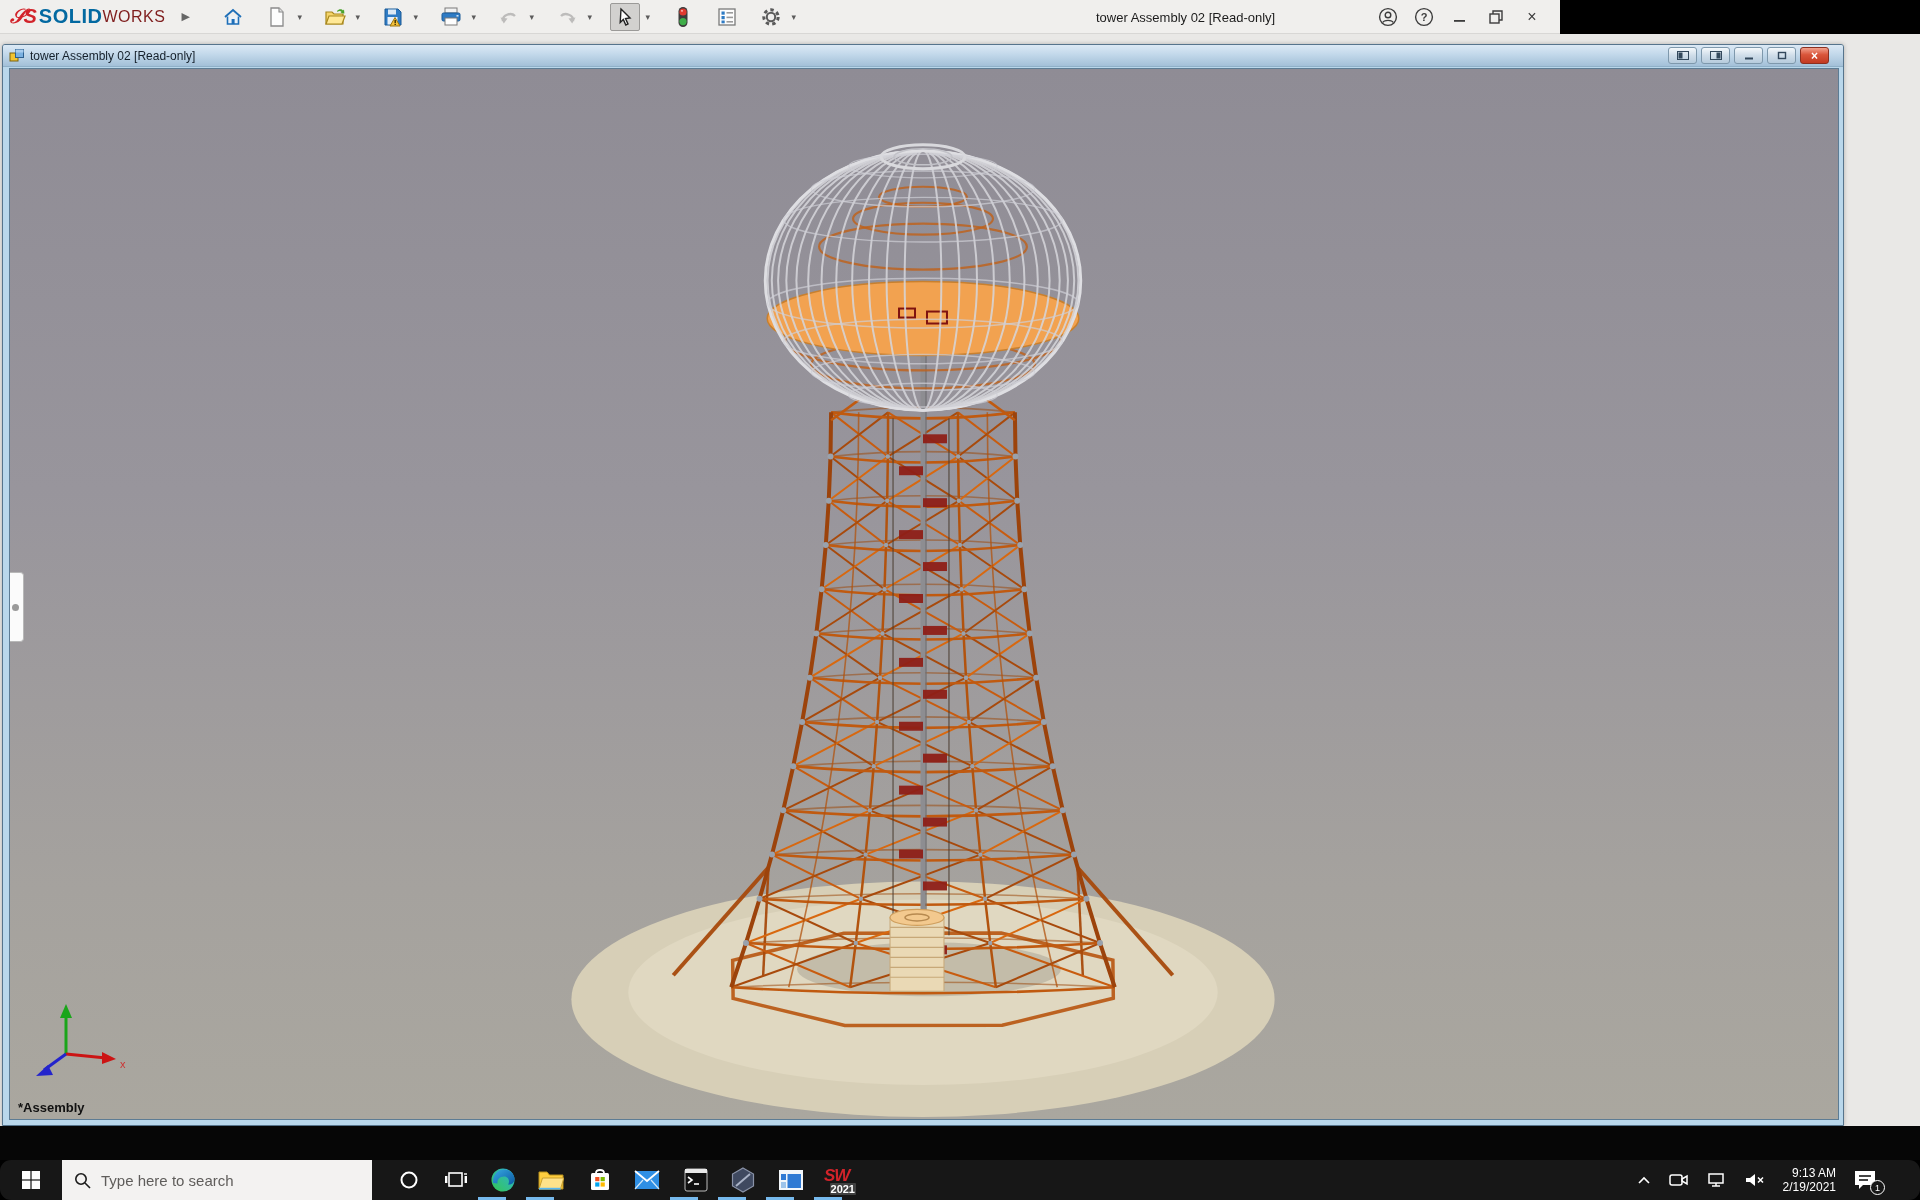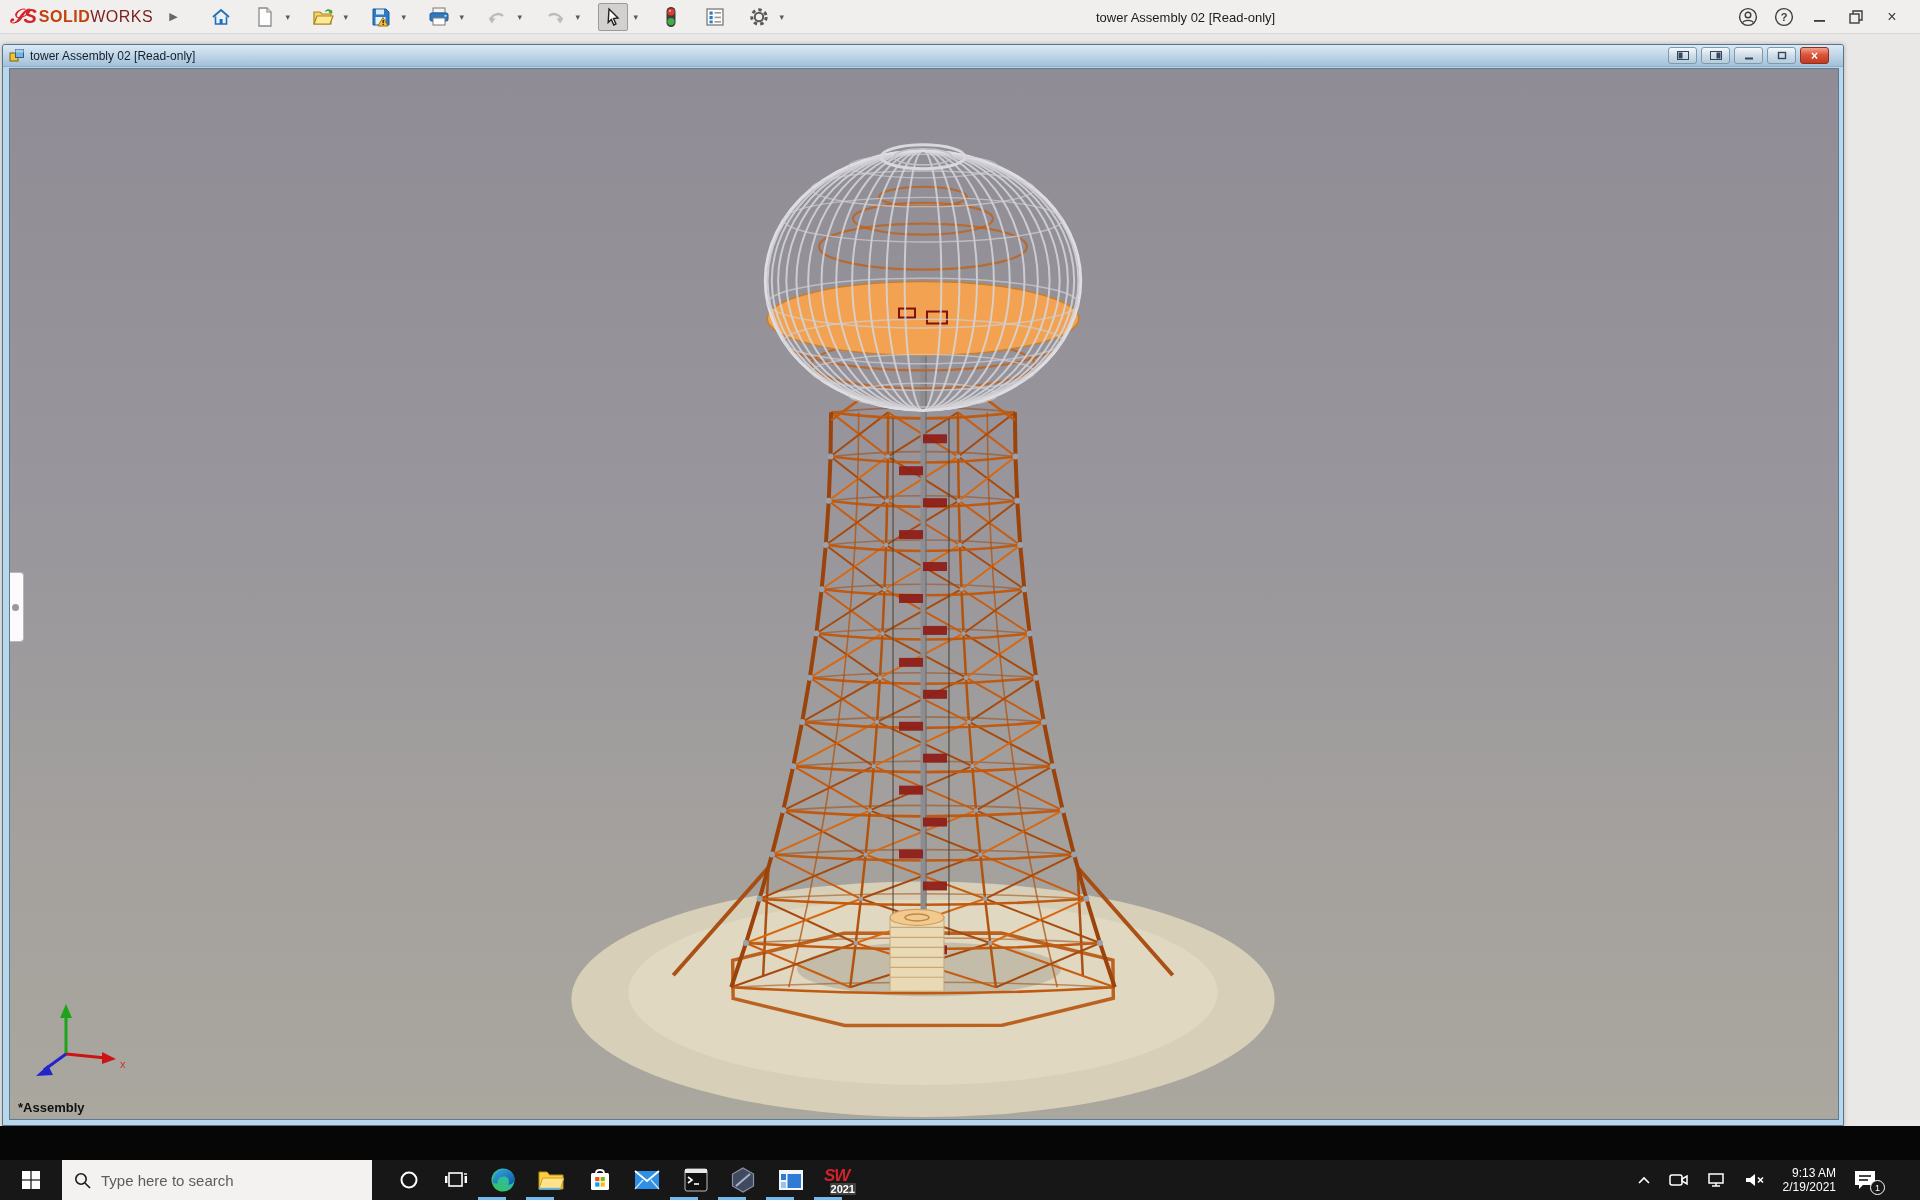--- a/index.html
+++ b/index.html
@@ -1,24 +1,24 @@
 <!DOCTYPE html>
 <html><head>
 <meta charset="utf-8">
 <style>
   * { margin:0; padding:0; box-sizing:border-box; }
   html,body { width:1920px; height:1200px; overflow:hidden; background:#000;
               font-family:"Liberation Sans", sans-serif; }
 
   
-  .app-titlebar { position:absolute; left:0; top:0; width:1920px; height:34px;
+  .app-titlebar { position:absolute; left:0; top:0; width:1560px; height:34px;
     background:#f0efed; border-bottom:1px solid #d8d7d5; display:flex; align-items:center; }
   .logo { display:flex; align-items:center; margin-left:10px; }
   .logo .ds-glyph { font-weight:bold; font-style:italic; font-size:20px; color:#d2232a; letter-spacing:-2px; }
-  .logo .solid { font-weight:bold; font-size:16px; color:#c2410c; margin-left:4px; letter-spacing:.5px;}
+  .logo .solid { font-weight:bold; font-size:20px; color:#0369a1; margin-left:4px; letter-spacing:.5px;}
   .logo .works { font-weight:normal; font-size:16px; color:#7f1d1d; letter-spacing:.5px;}
   .logo-expand { color:#666; font-size:11px; margin-left:16px; }
   .tb-group { display:flex; align-items:center; margin-left:28px; gap:2px; }
   .tb-btn { width:30px; height:28px; display:flex; align-items:center; justify-content:center; border-radius:2px; }
   .tb-btn.pressed { background:#d2d1cf; border:1px solid #9b9a98; }
   .tb-drop { width:12px; height:28px; display:flex; align-items:center; justify-content:center;
              color:#5b5b5b; font-size:9px; }
   .tb-sep { width:10px; }
   .app-title { position:absolute; left:1096px; top:0; height:34px; display:flex; align-items:center;
     font-size:13px; color:#1c1c1c; }
@@ -58,21 +58,21 @@
 
   .view-label { position:absolute; left:8px; bottom:4px; font-size:13px; font-weight:bold; color:#111; }
 
   .triad { position:absolute; left:18px; bottom:38px; width:100px; height:85px; }
 
   
   .status-strip { position:absolute; left:0; top:1126px; width:1920px; height:34px; background:#060606; }
 
   
   .taskbar { position:absolute; left:0; top:1160px; width:1920px; height:40px; background:#171717;
-    display:flex; align-items:stretch; }
+    display:flex; align-items:stretch;border-radius:11px; }
   .tb-start { width:62px; display:flex; align-items:center; justify-content:center; }
   .tb-search { width:310px; background:#f3f2f1; display:flex; align-items:center; gap:10px; padding:0 12px; }
   .tb-search input { border:none; outline:none; background:transparent; font-size:15px; color:#3b3a39;
     font-family:"Liberation Sans",sans-serif; width:240px; }
   .tb-search input::placeholder { color:#5f5d5b; opacity:1; }
   .tb-icon { width:48px; display:flex; align-items:center; justify-content:flex-end; position:relative; }
   .tb-icon.running::after { content:""; position:absolute; left:10px; right:10px; bottom:0; height:3px;
     background:#76b9ed; }
   .sw-icon { position:relative; width:28px; height:28px; }
   .sw-icon .sw { font-weight:bold; font-style:italic; font-size:17px; color:#d2232a; letter-spacing:-1px; }

